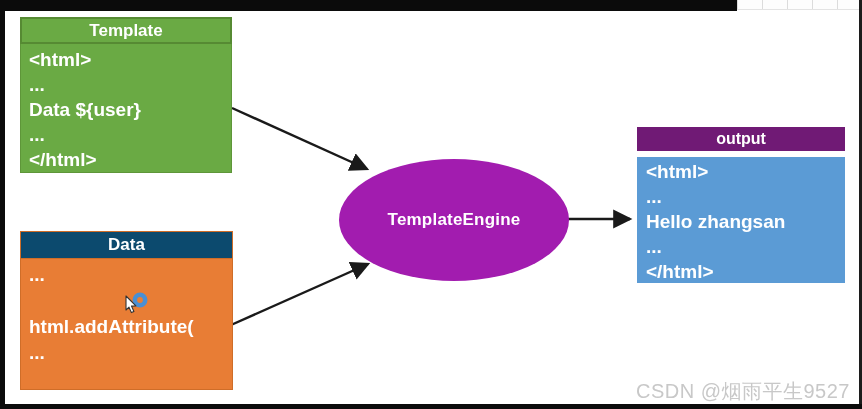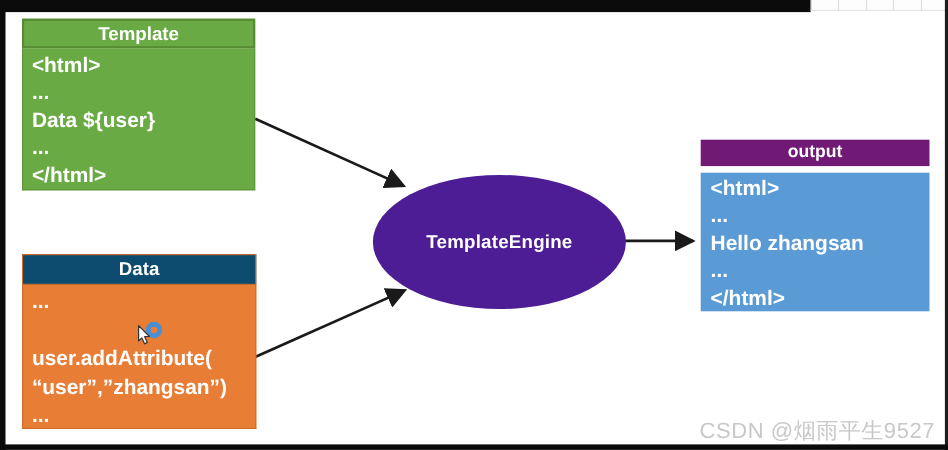--- a/index.html
+++ b/index.html
@@ -39,21 +39,21 @@
     border:1px solid #cf6d28;border-top:none;padding:3px 0 0 8px;}
   .data-body .box-line{height:26px;line-height:26px;}
 
   
   .out-header{left:637px;top:127px;width:208px;height:24px;background:#701a75;font-size:16px;}
   .out-body{left:637px;top:157px;width:208px;height:126px;background:#5b9bd5;padding:2px 0 0 9px;}
 
   
   .engine{
     position:absolute;left:339px;top:159px;width:230px;height:122px;border-radius:50%;
-    background:#4c1d95;display:flex;align-items:center;justify-content:center;
+    background:#a21caf;display:flex;align-items:center;justify-content:center;
     color:#fff;font-size:17px;font-weight:700;letter-spacing:.2px;
   }
 
   .arrows{position:absolute;left:0;top:0;pointer-events:none;}
   .arrows line{stroke:#1a1a1a;stroke-width:2.4;}
 
   .cursor-layer{position:absolute;left:118px;top:288px;pointer-events:none;}
 
   .watermark{
     position:absolute;right:12px;top:378px;font-size:20px;color:#c8c8c8;
@@ -91,22 +91,21 @@
     <div class="box-line">...</div>
     <div class="box-line">&lt;/html&gt;</div>
   </div>
 
   <div class="node-header data-header">
     <span>Data</span>
   </div>
   <div class="node-body data-body">
     <div class="box-line">...</div>
     <div class="box-line"></div>
-    <div class="box-line">user.addAttribute(</div>
-    <div class="box-line">“user”,”zhangsan”)</div>
+    <div class="box-line">html.addAttribute(</div>
     <div class="box-line">...</div>
   </div>
 
   <div class="engine">
     <span>TemplateEngine</span>
   </div>
 
   <div class="node-header out-header">
     <span>output</span>
   </div>

